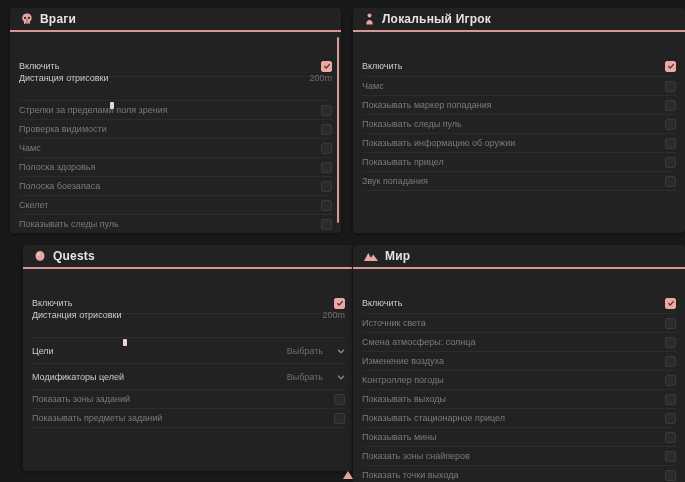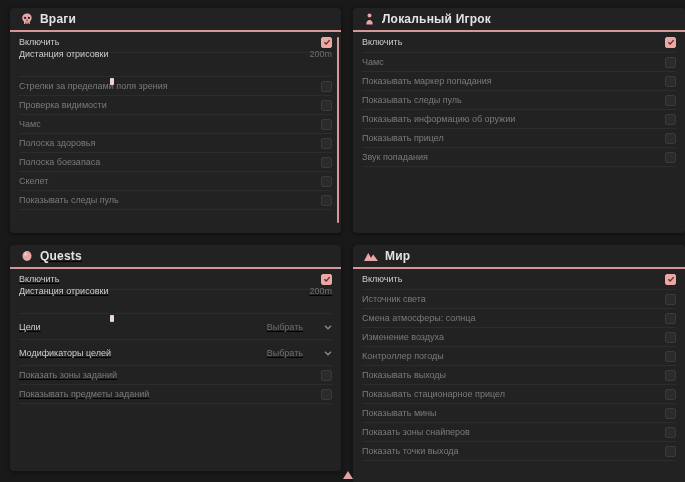--- a/index.html
+++ b/index.html
@@ -12,47 +12,47 @@
   }
   .panel {
     position:absolute;
     background:#222222;
     border-radius:4px;
     overflow:hidden;
     box-shadow:0 1px 4px rgba(0,0,0,.55), 0 0 0 1px #1c1c1c;
   }
   .panel.enemies      { left:10px;  top:8px;   width:331px; height:225px; }
   .panel.local-player { left:353px; top:8px;   width:332px; height:225px; }
-  .panel.quests       { left:10px;  top:245px; width:331px; height:226px;text-decoration:underline; }
+  .panel.quests       { left:23px;  top:245px; width:331px; height:226px; }
   .panel.world        { left:353px; top:245px; width:332px; height:237px; border-radius:4px 4px 0 0; }
   .head {
     height:24px;
     display:flex; align-items:center; gap:7px;
     padding:0 11px;
     border-bottom:2px solid #d59896;
   }
   .head .icon { display:flex; align-items:center; }
   .title { color:#e3e3e3; font-size:12px; font-weight:bold; letter-spacing:.2px; }
-  .body { padding:0 9px; position:relative; }
+  .body { padding:0 9px; position:relative;margin-top:24px; }
   .row {
     display:flex; align-items:center; justify-content:space-between;
     height:19px;
     border-bottom:1px solid #2c2c2c;
     font-size:9px; color:#7b7b7b;
   }
   .row:first-child { height:21px; }
   .row.bright { color:#cccccc; }
   .row.slider { height:24px; flex-direction:column; align-items:stretch; justify-content:center; gap:20px; }
   .row.select { height:26px; }
   .rtop { display:flex; justify-content:space-between; align-items:center; }
   .val { color:#6f6f6f; font-size:9px; }
   .track { width:97px; height:3px; background:#3a3a3a; border-radius:2px; position:relative; margin-top:1px; }
   .fill  { position:absolute; left:0; top:0; bottom:0; width:96%; background:#cf8f8d; border-radius:2px; }
   .knob  { position:absolute; left:calc(96% - 2px); top:-2px; width:4px; height:7px; background:#efd3d2; border-radius:1px; }
-  .selectbox { display:flex; align-items:center; gap:21px; color:#8a8a8a; cursor:pointer;padding-left:8px; }
+  .selectbox { display:flex; align-items:center; gap:14px; color:#8a8a8a; cursor:pointer;padding-left:8px; }
   .cb {
     width:11px; height:11px; border-radius:2px;
     background:#2b2b2b; border:1px solid #3a3a3a;
     display:flex; align-items:center; justify-content:center;
     flex:0 0 auto;
   }
   .cb.checked { background:#eca6a3; border-color:#eca6a3; }
   .scrollbar {
     position:absolute; right:2px; top:29px;
     width:2px; height:186px;

